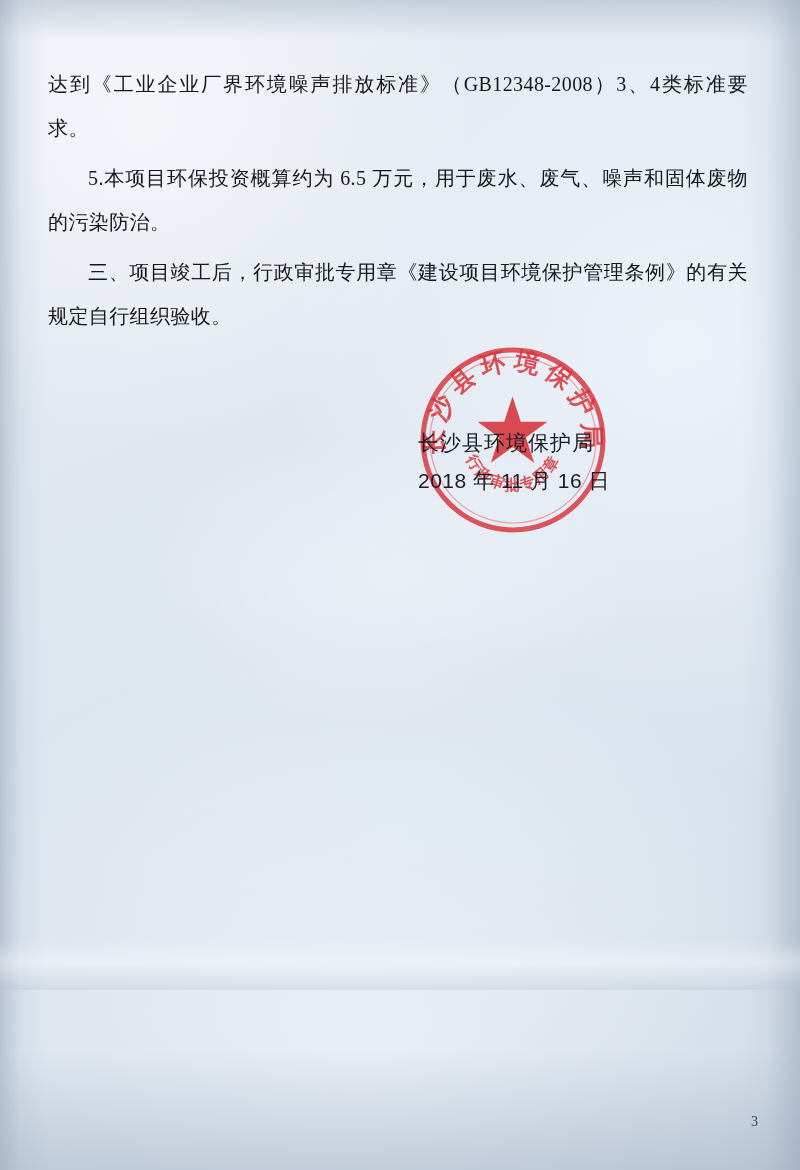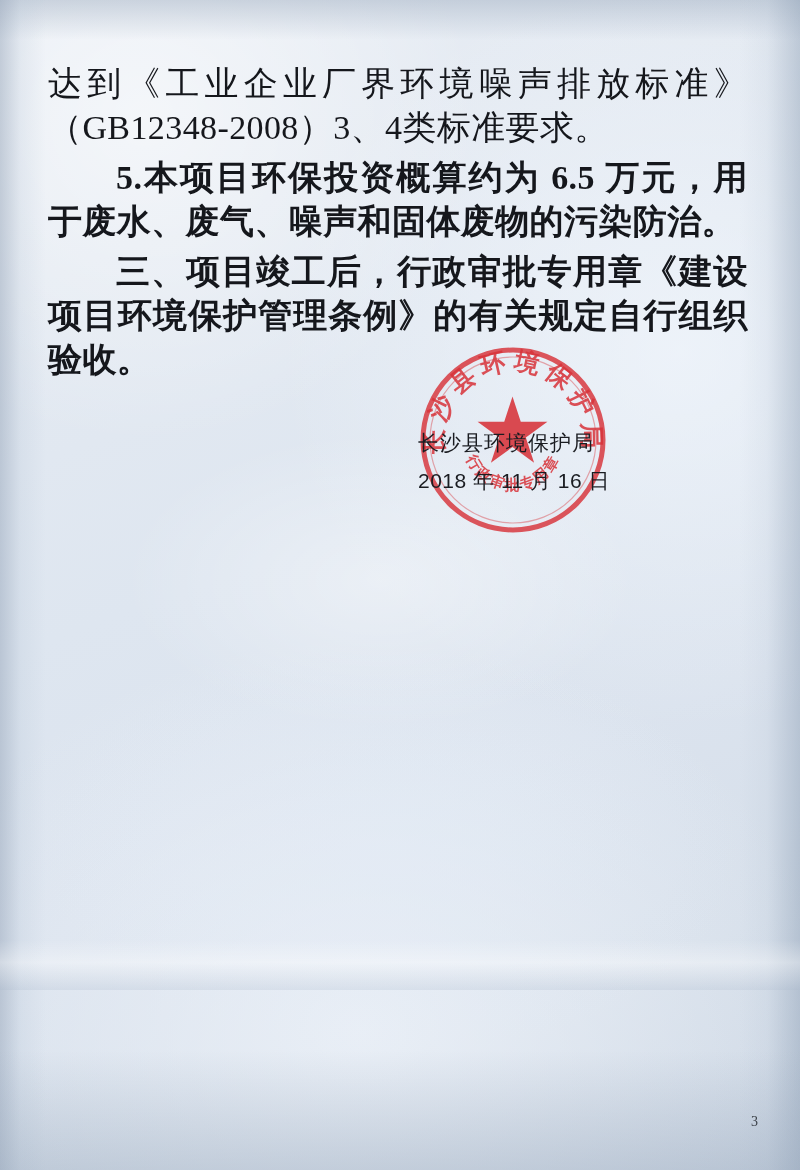--- a/index.html
+++ b/index.html
@@ -78,33 +78,32 @@
     pointer-events: none;
   }
 
   
   .body-text {
     position: absolute;
     left: 48px;
     top: 62px;
     width: 700px;
     color: #15171c;
-    font-size: 34px;
+    font-size: 20px;
     line-height: 44px;
     letter-spacing: 0.4px;
     text-align: justify;
     text-justify: inter-ideograph;
   }
   .para {
     margin: 0 0 6px 0;
     white-space: normal;
   }
   .para.indent {
     text-indent: 2em;
-    font-weight: bold;
   }
   .latin {
     font-family: Liberation Sans, sans-serif;
     letter-spacing: 0.5px;
   }
 
   
   .sign-block {
     position: absolute;
     left: 418px;

